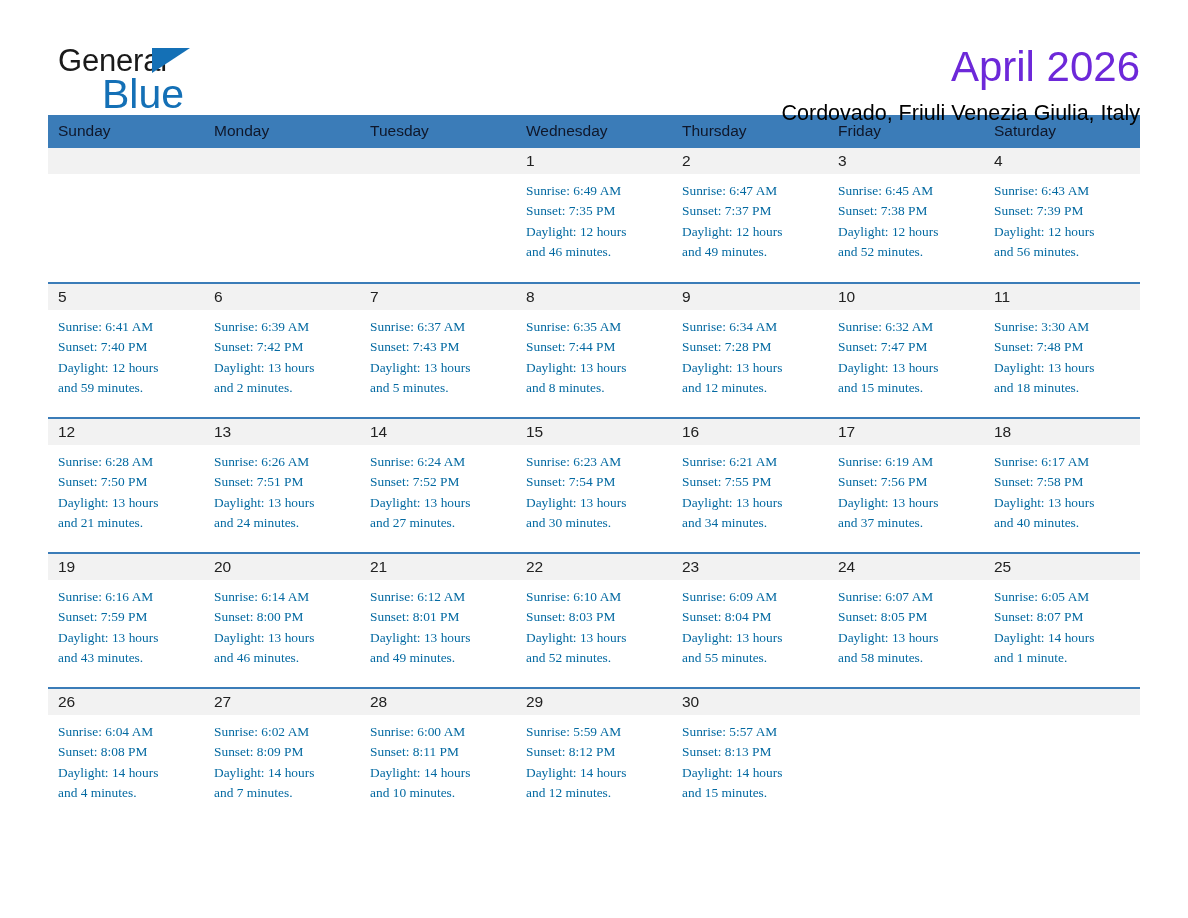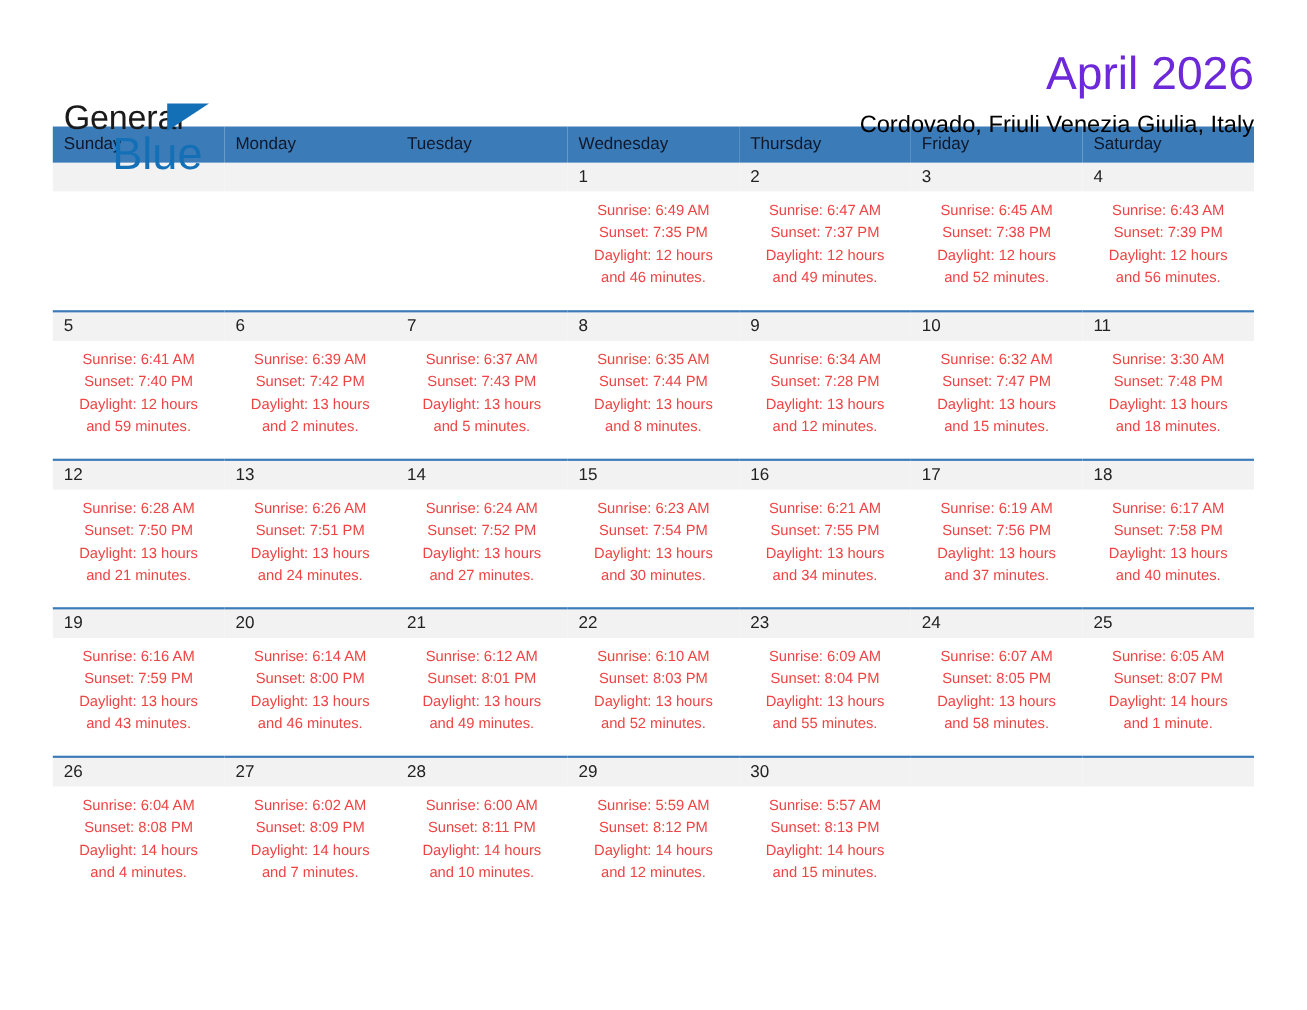--- a/index.html
+++ b/index.html
@@ -24,21 +24,20 @@
     justify-content: space-between;
     padding: 45px 48px 0 58px;
     height: 115px;
   }
 
   .logo {
     position: relative;
     width: 160px;
     height: 70px;
     flex: none;
-    margin-top: 46px;
   }
   .logo-general {
     position: absolute;
     left: 0;
     top: 0;
     font-size: 31px;
     letter-spacing: -0.2px;
     color: #1a1a1a;
     line-height: 1;
     font-family: "Liberation Sans", sans-serif;
@@ -115,23 +114,22 @@
     color: #222222;
     padding: 4px 0 5px 10px;
     height: 26px;
     line-height: 17px;
   }
   .daynum.empty { color: transparent; }
   .details {
     padding: 7px 10px 0 10px;
     font-size: 13.4px;
     line-height: 20.4px;
-    color: #ef4444;
-    font-family: Liberation Sans, sans-serif;
-    text-align: center;
+    color: #0369a1;
+    font-family: Liberation Serif, serif;
   }
   .details div { white-space: nowrap; }
   td.blank .daynum { background: #f2f2f2; }
   td.blank .details { visibility: hidden; }
 </style>
 </head>
 <body>
 
 <div class="page">
 

